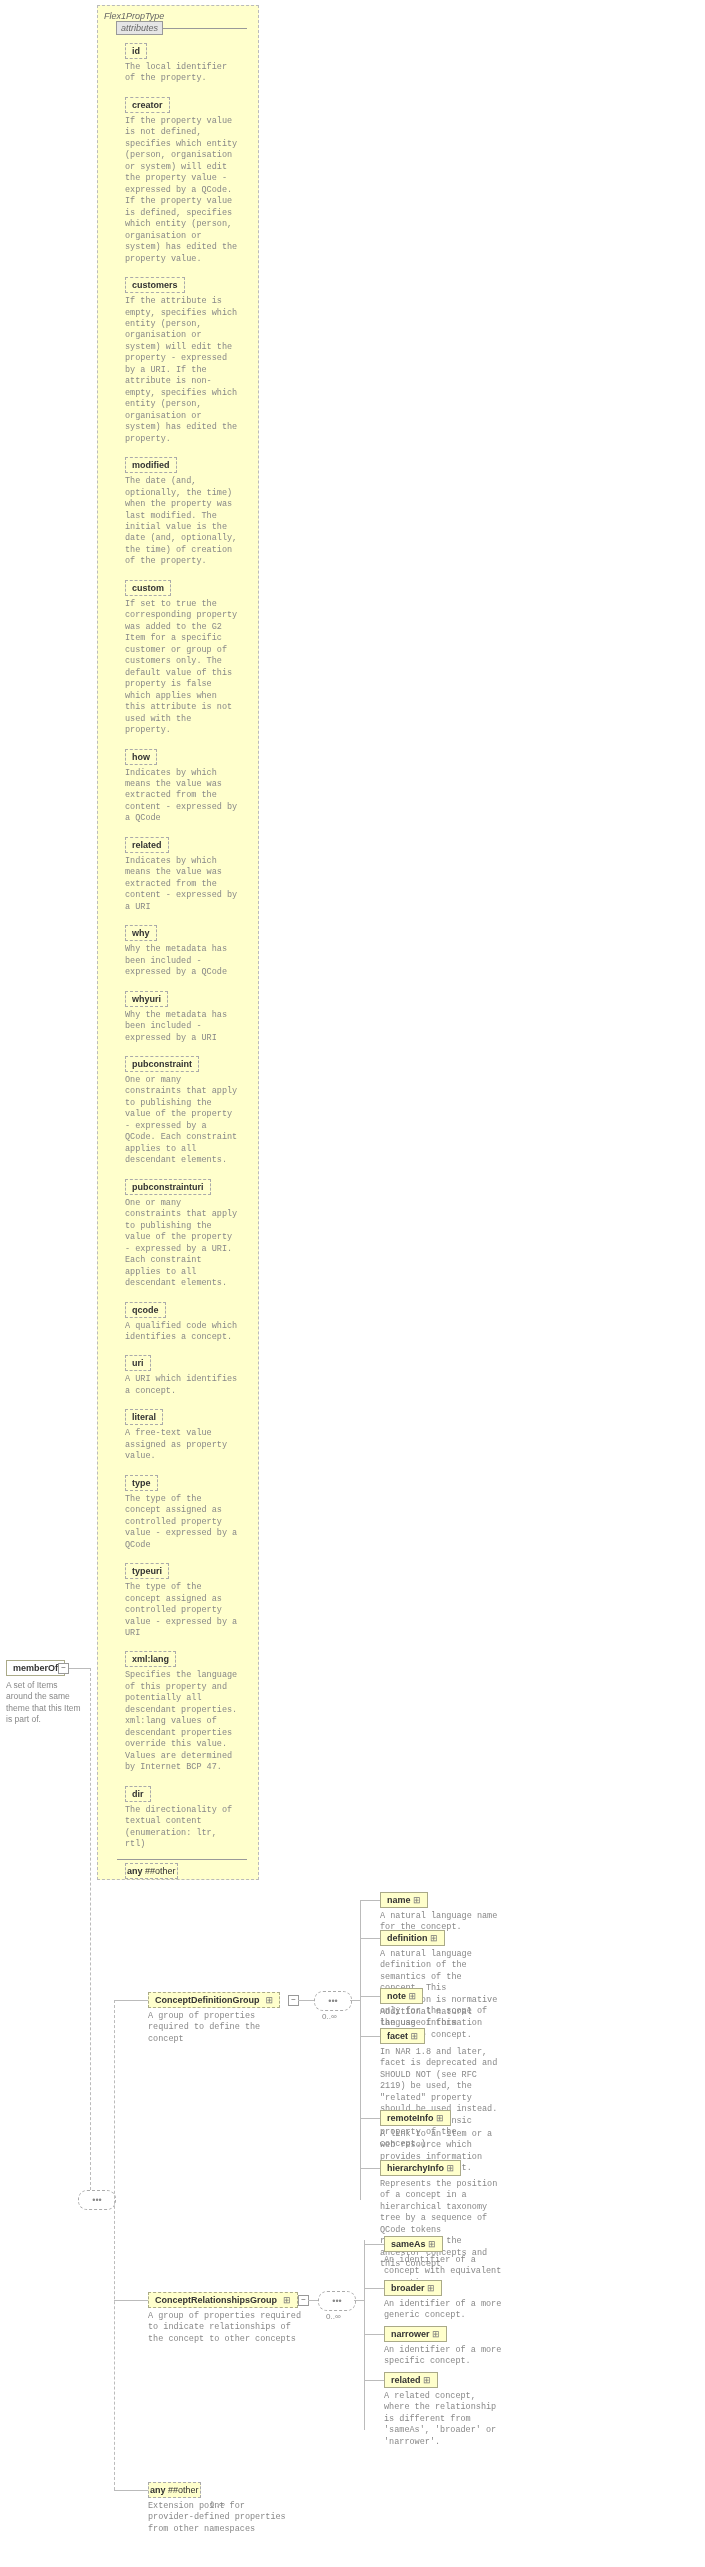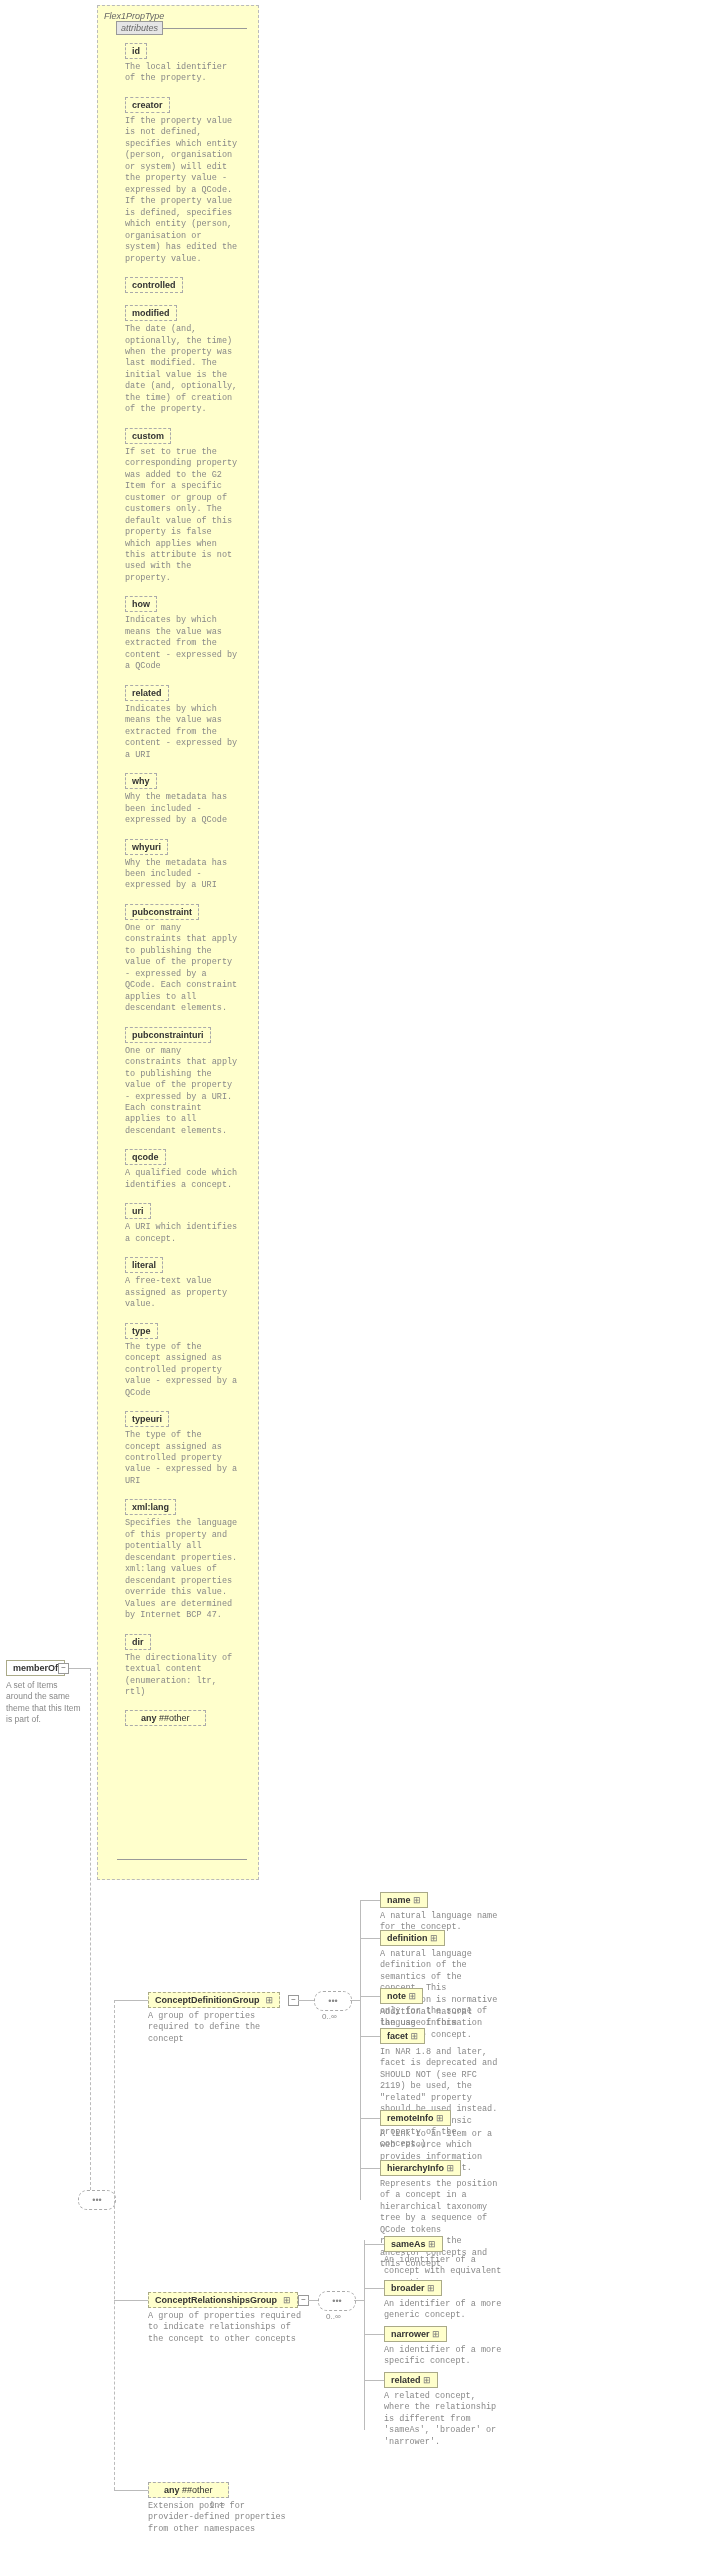--- a/index.html
+++ b/index.html
@@ -132,21 +132,21 @@
   .leaf-box.plus::after{
     content:" ⊞";
     font-weight:normal;
     color:#777;
   }
 
   .any-box{
     display:inline-block;
     background:#ffffcc;
     border:1px dashed #aaa;
-    padding:2px 15px;
+    padding:2px 1px;
     font-size:9px;
     white-space:nowrap;
   }
   .any-box .kw{font-weight:bold;}
 
   
   .h{position:absolute;height:0;border-top:1px solid #bbb;}
   .v{position:absolute;width:0;border-left:1px solid #bbb;}
   .v.dashed{border-left-style:dashed;}
 </style>
@@ -157,21 +157,21 @@
 
   <div class="big-box">
     <div class="big-box-title">Flex1PropType</div>
   </div>
 
   <div class="attr-panel">
     <span class="attr-panel-header">attributes</span>
     <div class="attr-list" id="attr-list">
         <div class="attr"><span class="attr-name">id</span><div class="attr-desc">The local identifier of the property.</div></div>
         <div class="attr"><span class="attr-name">creator</span><div class="attr-desc">If the property value is not defined, specifies which entity (person, organisation or system) will edit the property value - expressed by a QCode. If the property value is defined, specifies which entity (person, organisation or system) has edited the property value.</div></div>
-        <div class="attr"><span class="attr-name">controlled</span></div>
+        <div class="attr"><span class="attr-name">customers</span><div class="attr-desc">If the attribute is empty, specifies which entity (person, organisation or system) will edit the property - expressed by a URI. If the attribute is non-empty, specifies which entity (person, organisation or system) has edited the property.</div></div>
         <div class="attr"><span class="attr-name">modified</span><div class="attr-desc">The date (and, optionally, the time) when the property was last modified. The initial value is the date (and, optionally, the time) of creation of the property.</div></div>
         <div class="attr"><span class="attr-name">custom</span><div class="attr-desc">If set to true the corresponding property was added to the G2 Item for a specific customer or group of customers only. The default value of this property is false which applies when this attribute is not used with the property.</div></div>
         <div class="attr"><span class="attr-name">how</span><div class="attr-desc">Indicates by which means the value was extracted from the content - expressed by a QCode</div></div>
         <div class="attr"><span class="attr-name">related</span><div class="attr-desc">Indicates by which means the value was extracted from the content - expressed by a URI</div></div>
         <div class="attr"><span class="attr-name">why</span><div class="attr-desc">Why the metadata has been included - expressed by a QCode</div></div>
         <div class="attr"><span class="attr-name">whyuri</span><div class="attr-desc">Why the metadata has been included - expressed by a URI</div></div>
         <div class="attr"><span class="attr-name">pubconstraint</span><div class="attr-desc">One or many constraints that apply to publishing the value of the property - expressed by a QCode. Each constraint applies to all descendant elements.</div></div>
         <div class="attr"><span class="attr-name">pubconstrainturi</span><div class="attr-desc">One or many constraints that apply to publishing the value of the property - expressed by a URI. Each constraint applies to all descendant elements.</div></div>
         <div class="attr"><span class="attr-name">qcode</span><div class="attr-desc">A qualified code which identifies a concept.</div></div>
         <div class="attr"><span class="attr-name">uri</span><div class="attr-desc">A URI which identifies a concept.</div></div>

